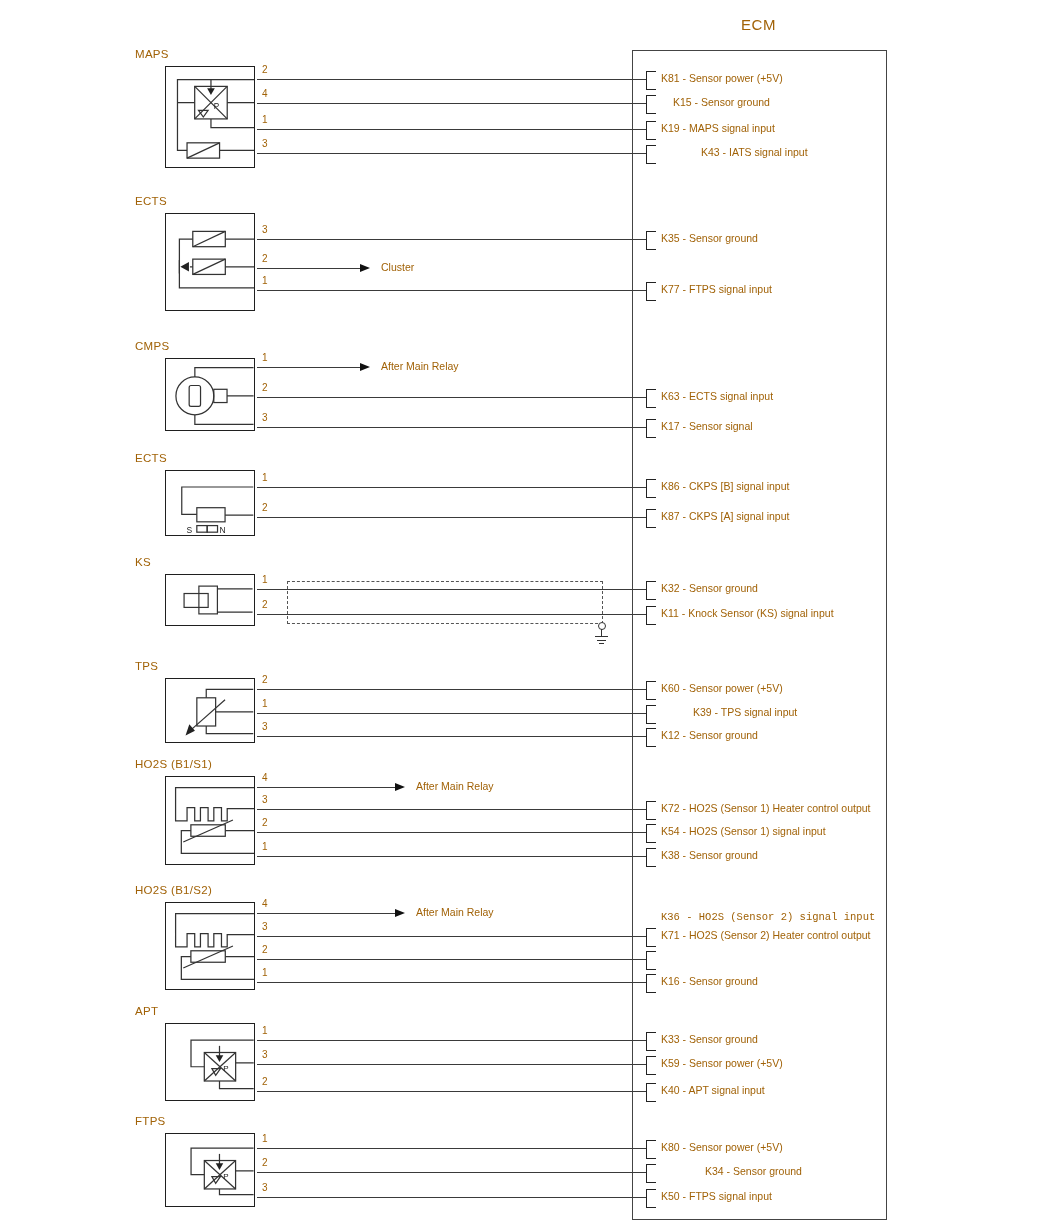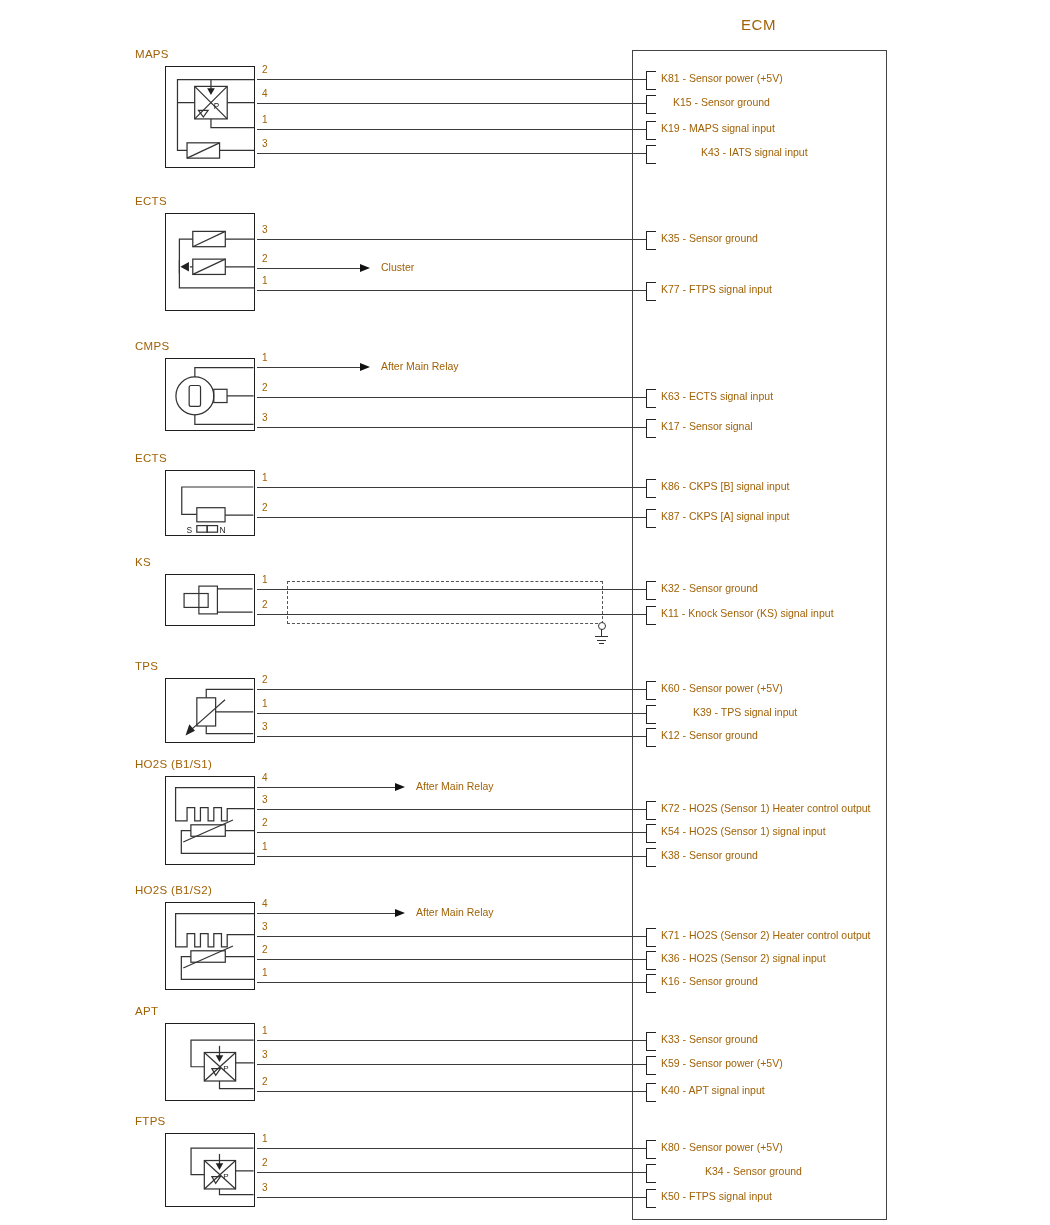--- a/index.html
+++ b/index.html
@@ -220,21 +220,21 @@
     <div class="wire" style="left: 257px; top: 913px; width: 139px;"></div>
     <div class="ah" style="left: 395px; top: 909px;"></div>
     <div class="plabel" style="left: 416px; top: 905px;">After Main Relay</div>
     <div class="num" style="left: 262px; top: 921px;">3</div>
     <div class="wire" style="left: 257px; top: 936px; width: 390px;"></div>
     <div class="bracket" style="left: 646px; top: 928px;"></div>
     <div class="plabel" style="left: 661px; top: 928px;">K71 - HO2S (Sensor 2) Heater control output</div>
     <div class="num" style="left: 262px; top: 944px;">2</div>
     <div class="wire" style="left: 257px; top: 959px; width: 390px;"></div>
     <div class="bracket" style="left: 646px; top: 951px;"></div>
-    <div class="plabel" style="left: 661px; top: 951px;">K36 - HO2S (Sensor 2) signal input</div>
+    <div class="plabel" style="left: 661px; top: 910px; font-family: Liberation Mono, monospace;">K36 - HO2S (Sensor 2) signal input</div>
     <div class="num" style="left: 262px; top: 967px;">1</div>
     <div class="wire" style="left: 257px; top: 982px; width: 390px;"></div>
     <div class="bracket" style="left: 646px; top: 974px;"></div>
     <div class="plabel" style="left: 661px; top: 974px;">K16 - Sensor ground</div>
     <div class="slabel" style="left: 135px; top: 1005px; width: 152px;">APT</div>
     <div class="sbox" style="left: 165px; top: 1023px; width: 88.4px; height: 76.4px;">
       <svg width="88" height="76" viewBox="0 0 92 80" style="position: absolute; left: 0px; top: 0px;">
         <g fill="none" stroke="#333" stroke-width="1.3">
     <path d="M92,17 H26 V45 H40 M73,41 H92 M56,60 V68 H92"></path>
     <rect x="40" y="30" width="33" height="30"></rect>

